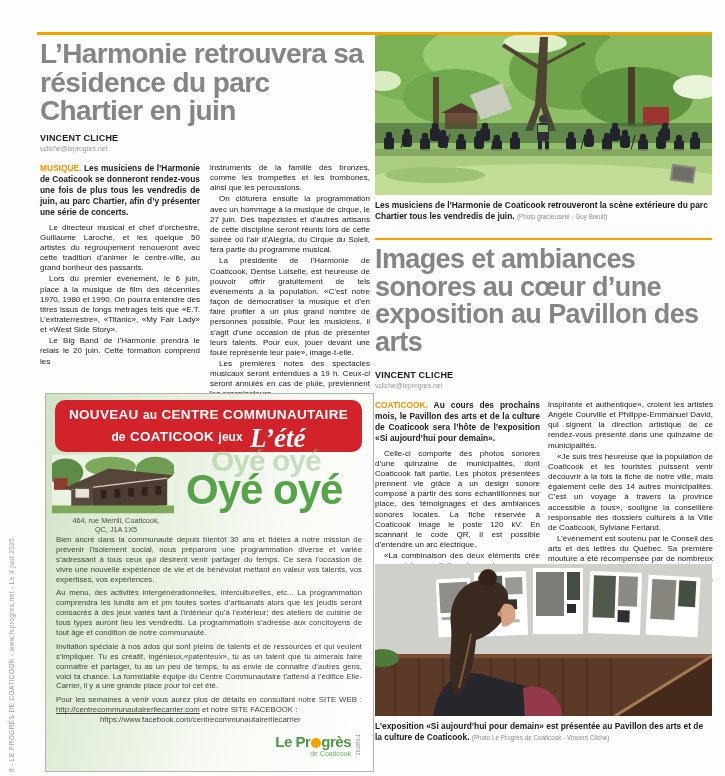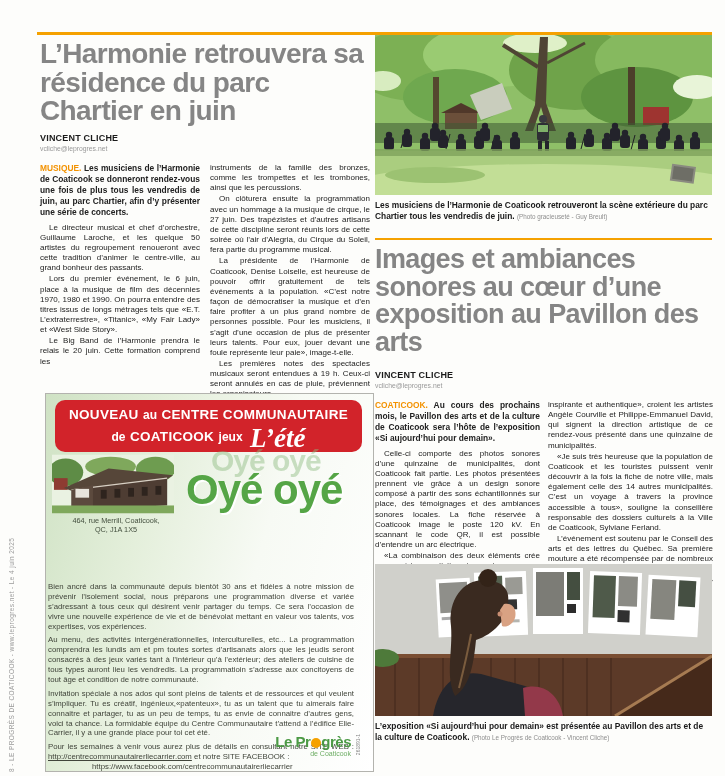--- a/index.html
+++ b/index.html
@@ -43,21 +43,21 @@
       color:#fff;text-align:center;padding-top:5px;box-sizing:border-box;}
   #ad-banner .b-lg{font-size:13.5px;font-weight:bold;letter-spacing:.3px;}
   #ad-banner .b-sm{font-size:12px;font-weight:bold;}
   #ad-banner .b-script{font-family:"Liberation Serif",serif;font-style:italic;font-weight:bold;
       font-size:27px;vertical-align:-6px;margin-left:3px;}
   #ad-building{left:6px;top:60px;width:122px;height:60px;}
   #ad-address{left:0px;top:122px;width:140px;text-align:center;font-size:7.3px;color:#44503f;line-height:1.3;}
   #ad-ghost{left:165px;top:50px;font-size:30px;font-weight:bold;color:#8dbb80;opacity:.45;letter-spacing:-1px;}
   #ad-oye{left:140px;top:72px;font-size:42px;font-weight:bold;color:#55A546;letter-spacing:-1px;
       text-shadow:1.5px 1.5px 0 #ffffff;}
-  #ad-body{left:2px;top:141px;width:306px;font-size:7.8px;line-height:1.27;color:#41453b;text-align:justify;margin-top:47px;}
+  #ad-body{left:10px;top:141px;width:306px;font-size:7.8px;line-height:1.27;color:#41453b;text-align:justify;}
   #ad-body p{margin:0 0 4px 0;}
   #ad-body a{color:#41453b;}
   #ad-contact{left:10px;top:341px;width:230px;font-size:8.6px;font-weight:bold;color:#3a3e35;}
   #ad-logo{right:22px;bottom:14px;text-align:right;line-height:1;}
   #logo-main{font-size:15px;font-weight:bold;color:#4C9A45;letter-spacing:-0.5px;}
   .logo-dot{display:inline-block;width:10px;height:10px;border-radius:50%;background:#F5A100;
       vertical-align:-0.5px;margin:0 0.5px;}
   #logo-sub{font-size:7px;color:#6fae66;margin-top:1px;}
   #ad-number{right:10px;bottom:16px;width:8px;font-size:5px;color:#888;
       writing-mode:vertical-rl;transform:rotate(180deg);}

